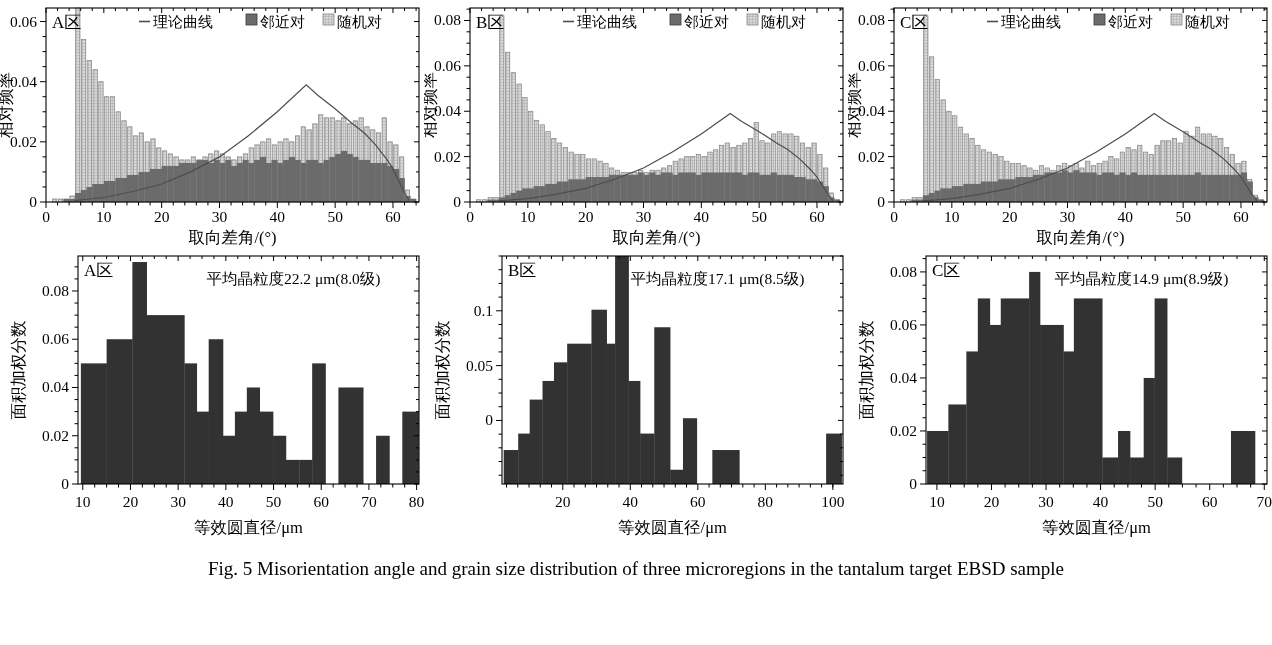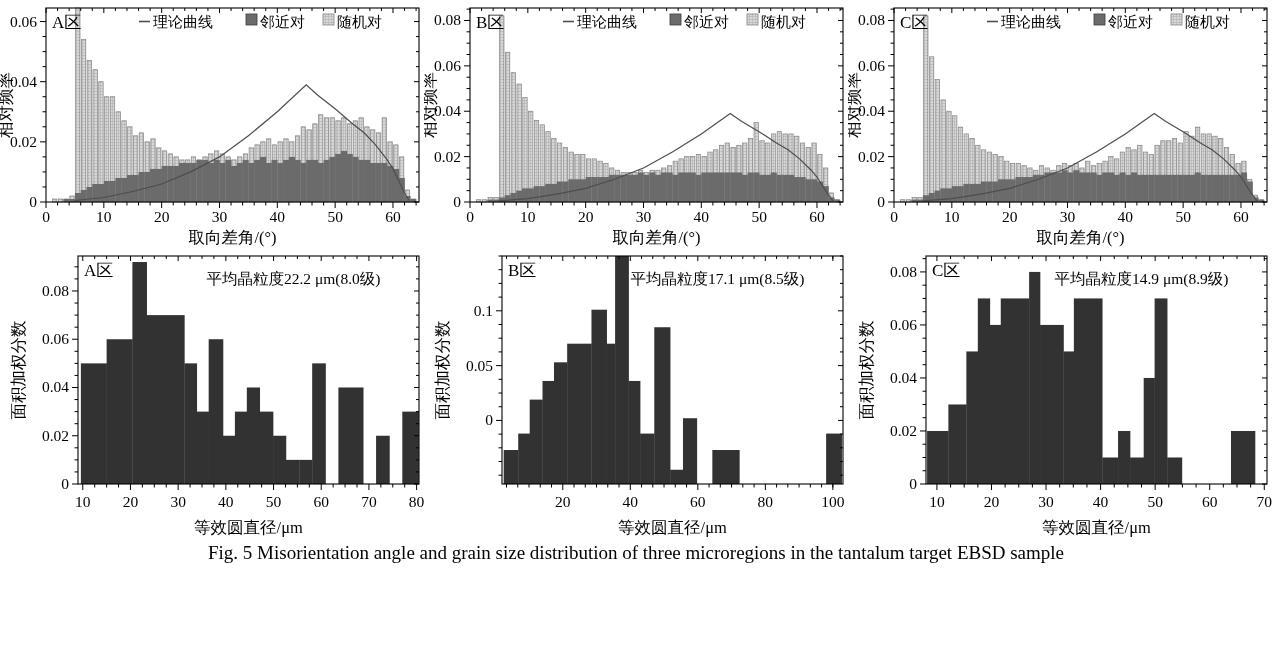--- a/index.html
+++ b/index.html
@@ -4,21 +4,21 @@
 <style>
   html,body{margin:0;padding:0;background:#ffffff;}
   body{width:1272px;height:645px;overflow:hidden;
        font-family:"Liberation Serif","DejaVu Serif",serif;color:#000;}
   .figure{width:1272px;}
   .charts-grid{display:grid;grid-template-columns:424px 424px 424px;}
   .chart-cell{position:relative;}
   .chart-cell svg{display:block;}
   .caption-cn{text-align:center;font-size:20px;font-weight:bold;margin-top:24px;
               font-family:"Liberation Serif","DejaVu Serif",serif;letter-spacing:1px;}
-  .caption-en{text-align:center;font-size:19px;
+  .caption-en{text-align:center;font-size:19px;margin-top:16px;
               font-family:"Liberation Serif","DejaVu Serif",serif;}
 </style>
 </head>
 <body>
 
 <div class="figure">
   <div class="charts-grid">
     <div class="chart-cell">
         <svg width="424" height="250" viewBox="0 0 424 250">
           <defs>

